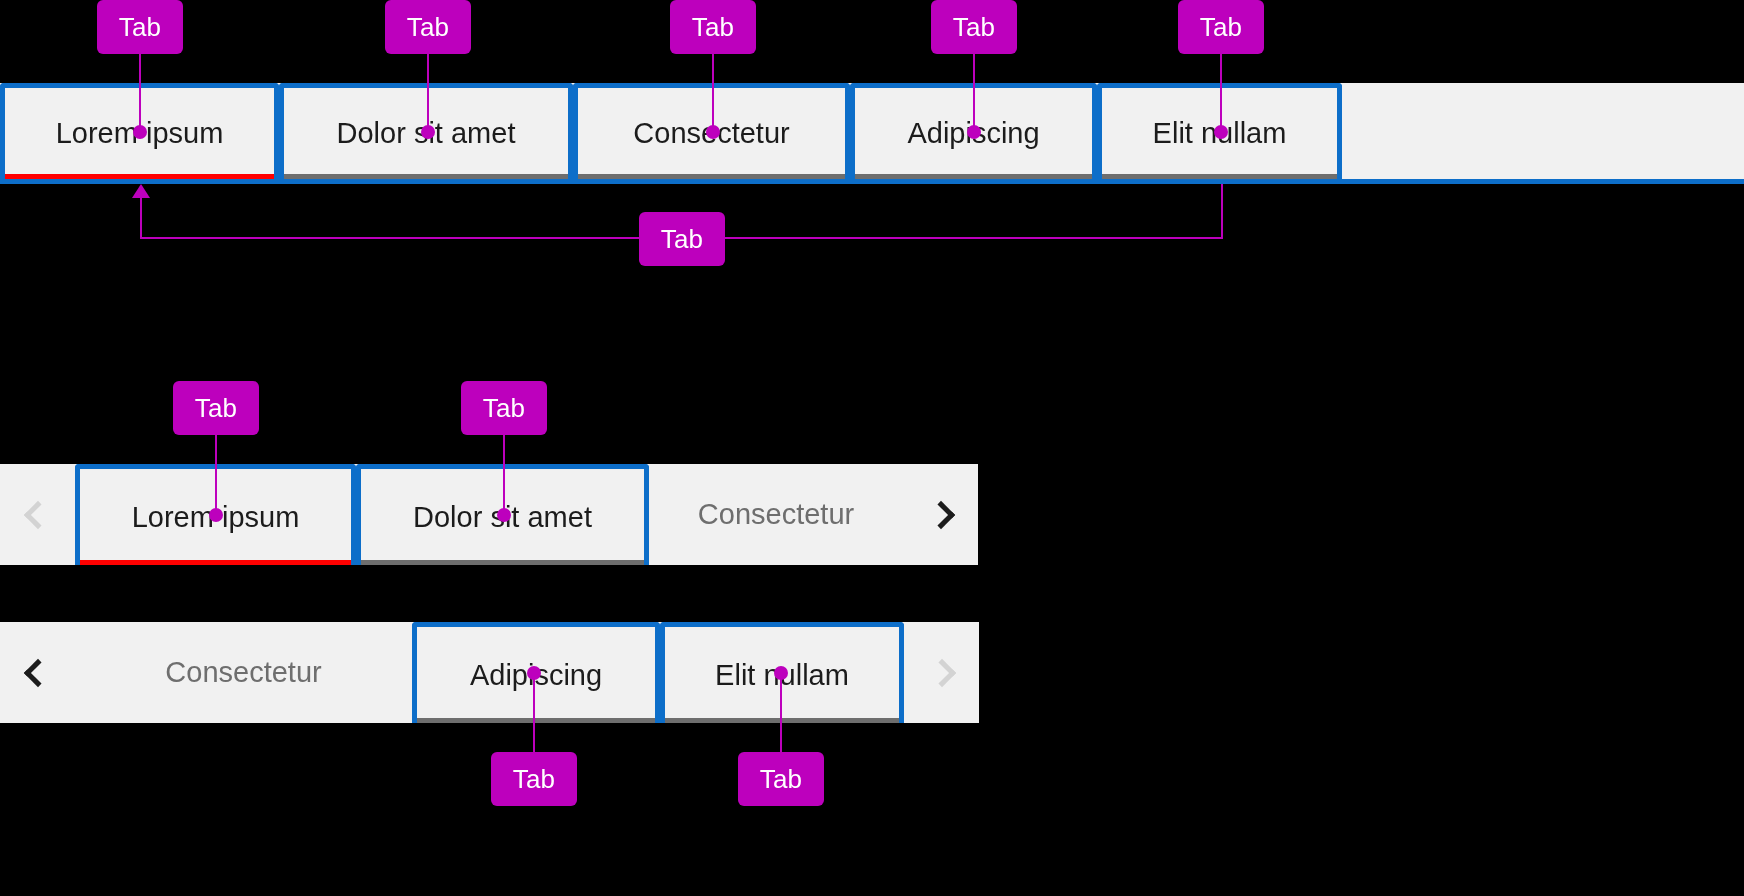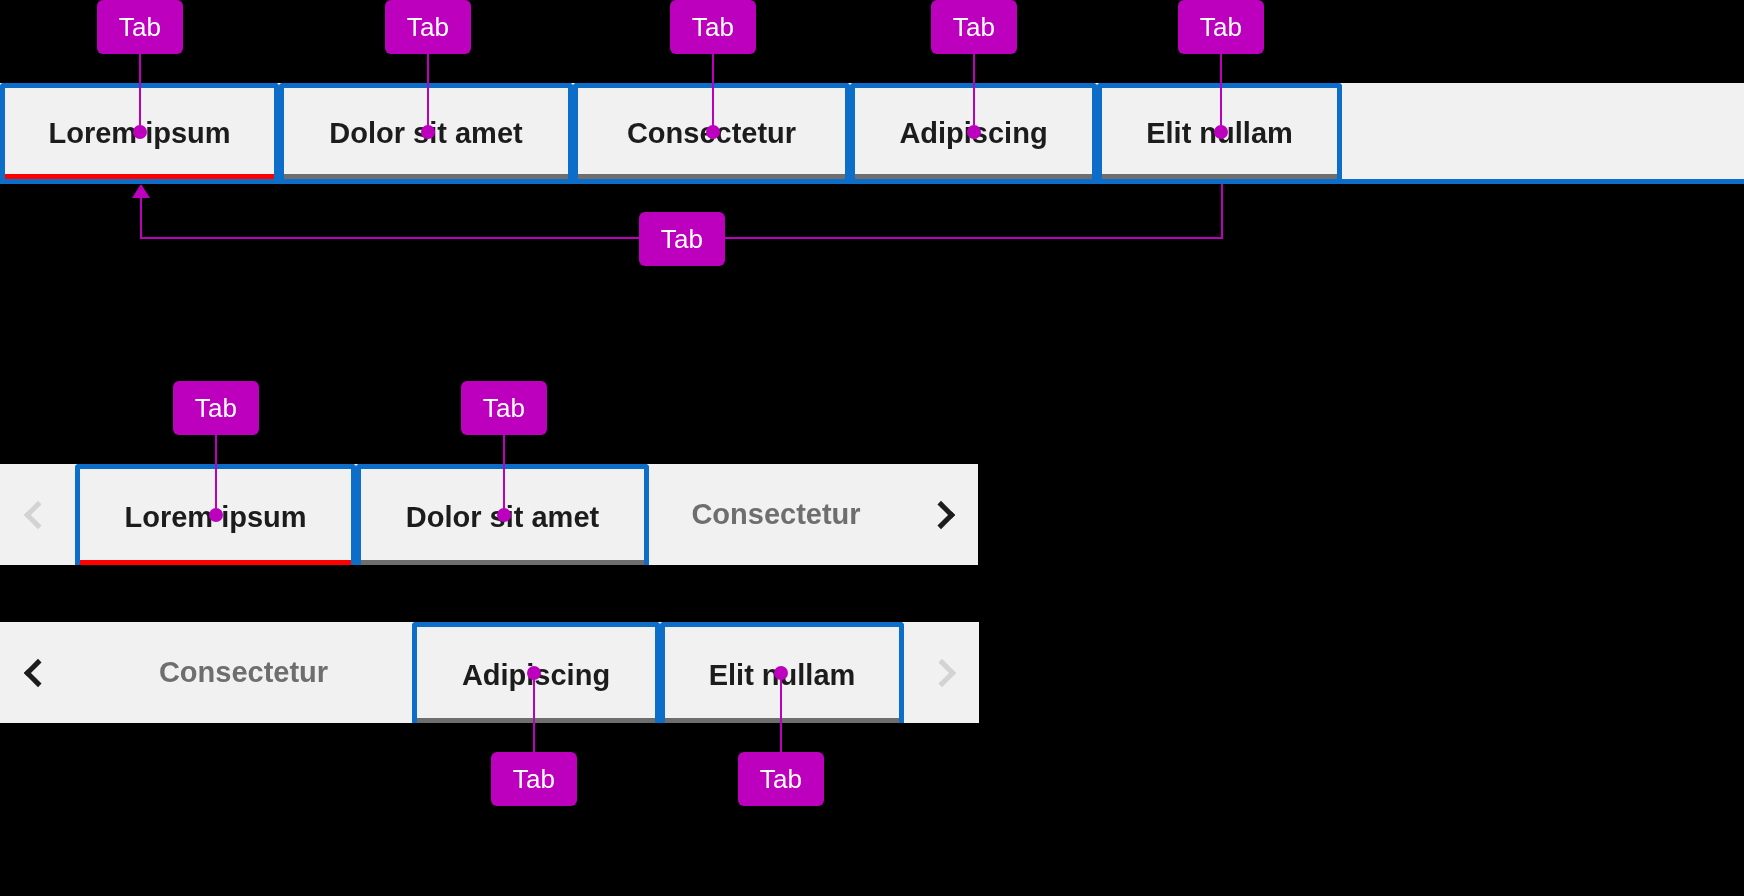--- a/index.html
+++ b/index.html
@@ -62,21 +62,20 @@
   }
   .tab {
     position: relative;
     background: #f1f1f1;
     display: flex;
     align-items: center;
     justify-content: center;
     font-size: 29px;
     color: #1c1c1c;
     flex: 0 0 auto;
-    font-weight: bold;
   }
   .tab.sel {
     border: 5px solid #0d6ec9;
     border-bottom: none;
     border-top-left-radius: 4px;
     border-top-right-radius: 4px;
   }
   .tab.sel::after {
     content: "";
     position: absolute;

